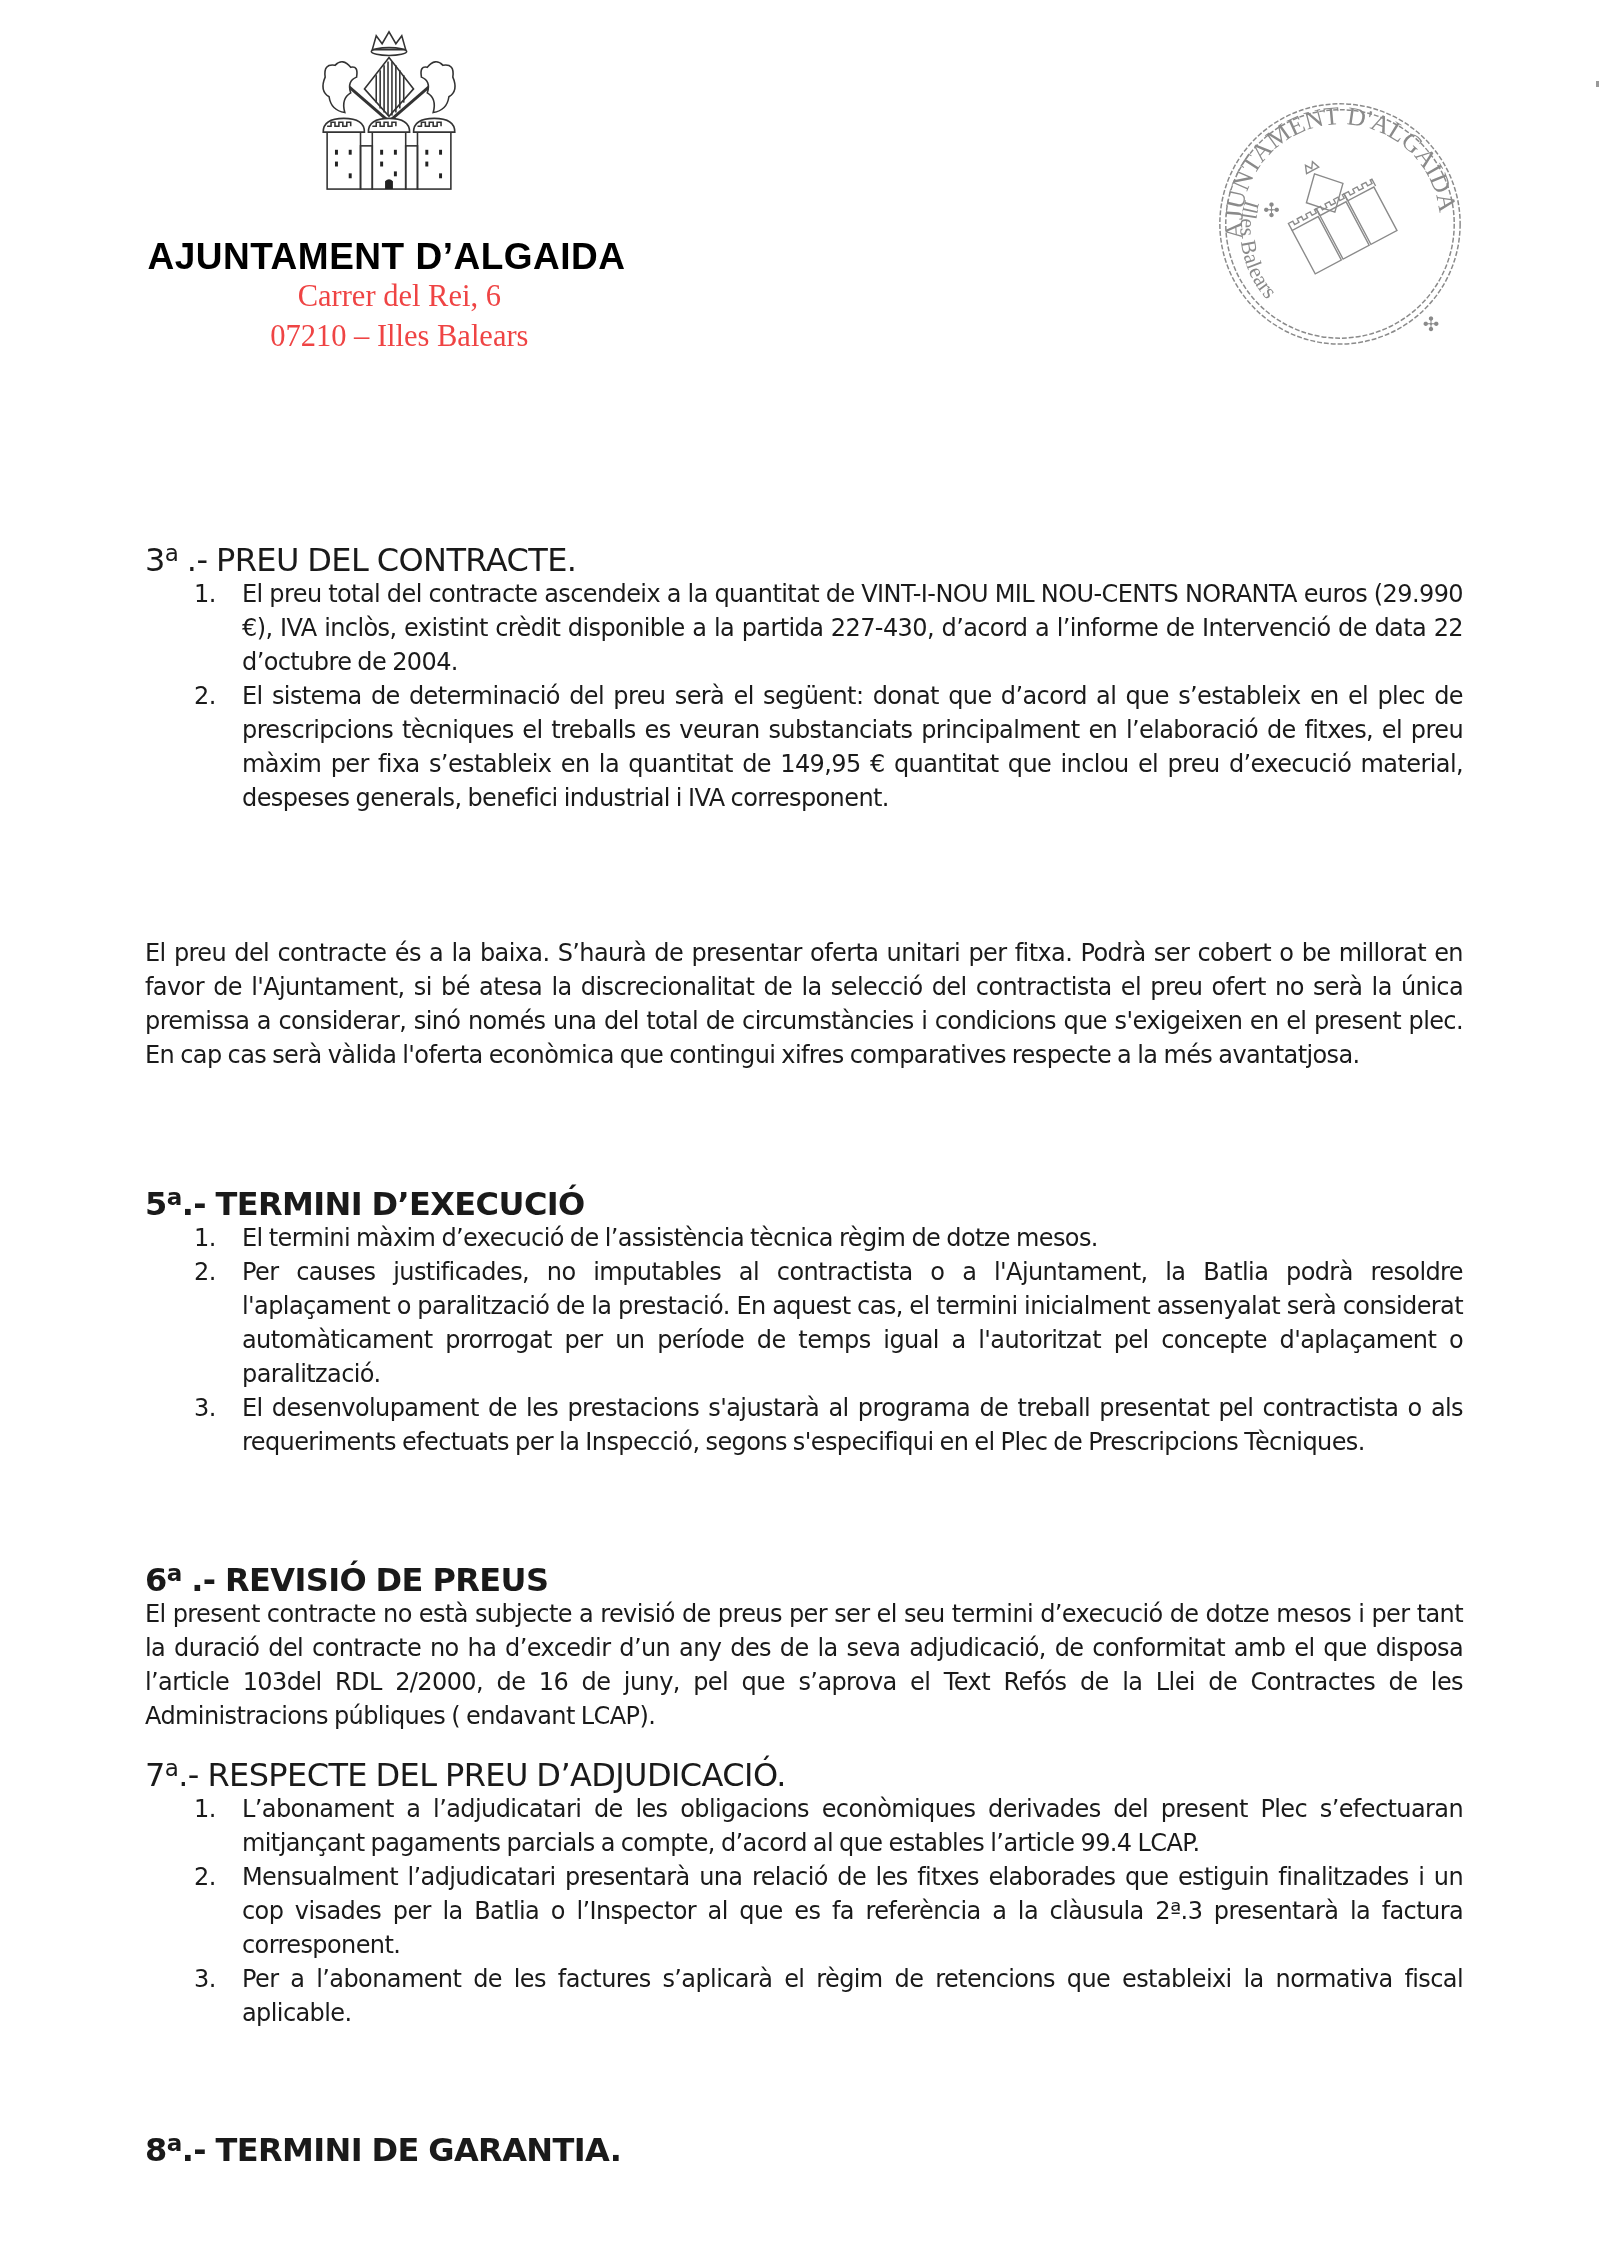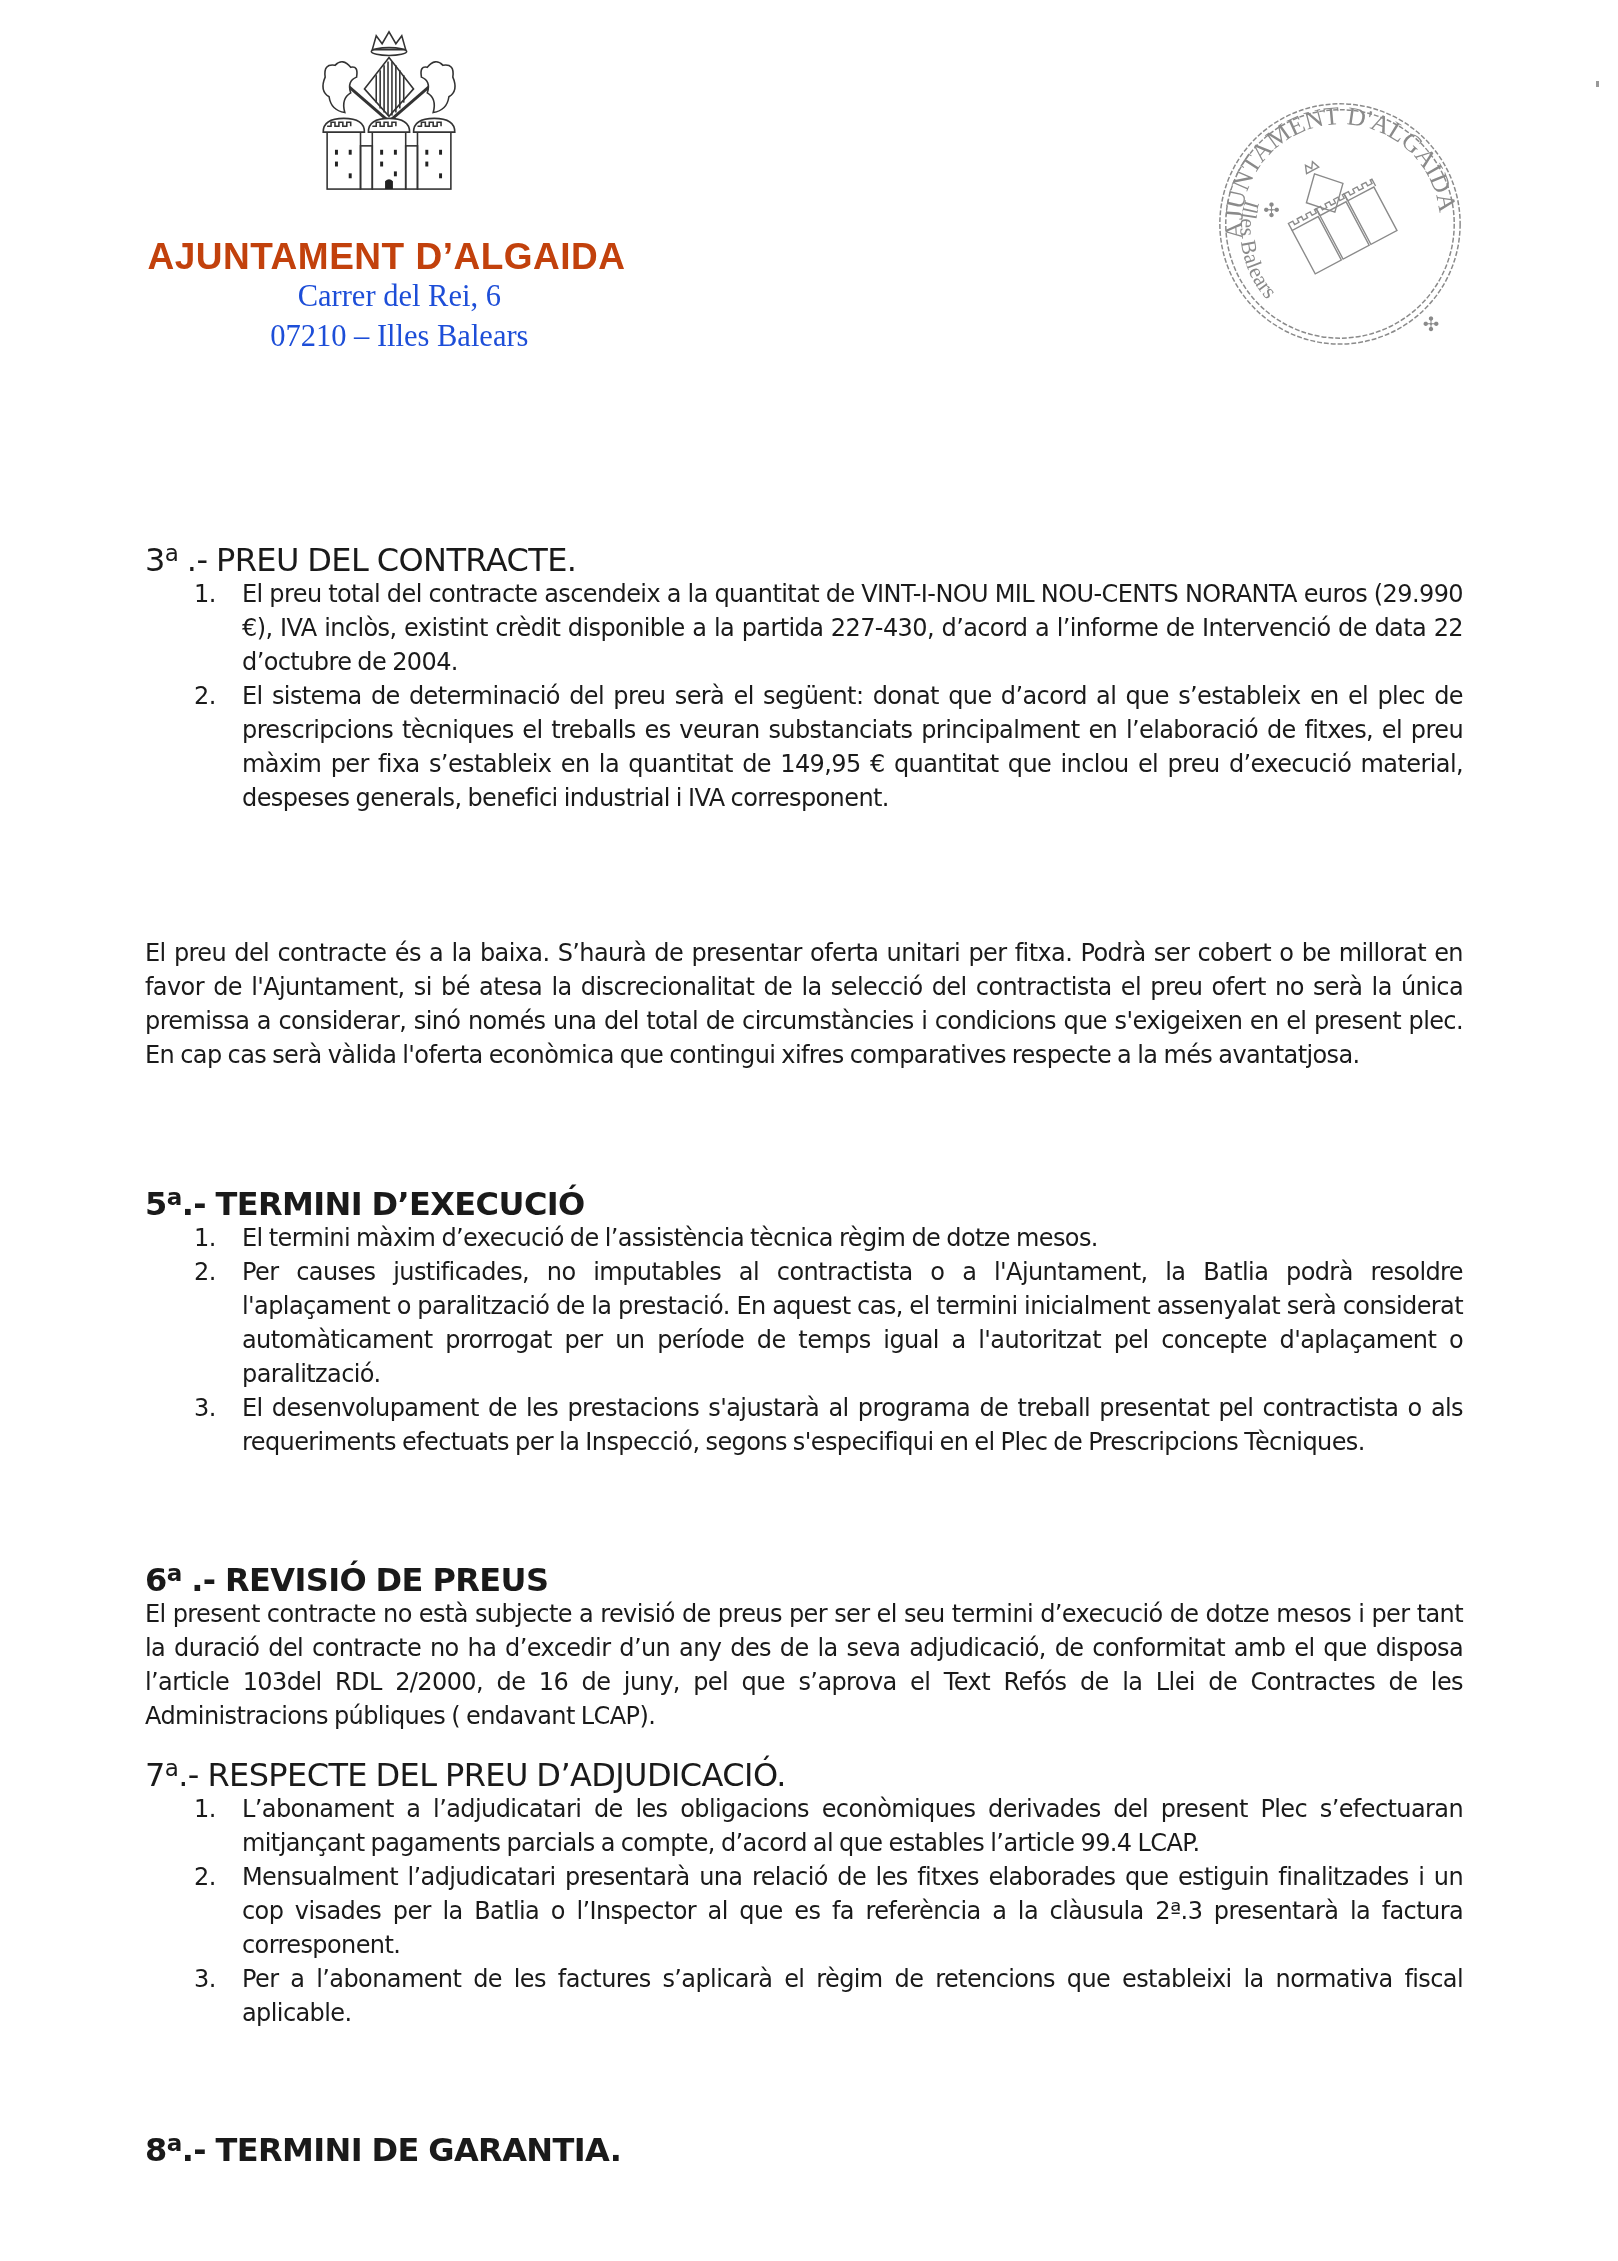--- a/index.html
+++ b/index.html
@@ -32,31 +32,31 @@
   .org-title {
     position: absolute;
     left: 138px;
     top: 236px;
     width: 497px;
     text-align: center;
     font-family: "Liberation Sans", sans-serif;
     font-weight: bold;
     font-size: 37px;
     letter-spacing: 0.5px;
-    color: #c2410c;
+    color: #000000;
     white-space: nowrap;
   }
   .org-addr {
     position: absolute;
     left: 138px;
     width: 497px;
     text-align: center;
     font-family: "Liberation Serif", serif;
     font-size: 30.5px;
-    color: #1d4ed8;
+    color: #ef4444;
     white-space: nowrap;
   }
   .org-addr.l1 { top: 279px; padding-left: 25.6px; box-sizing: border-box; }
   .org-addr.l2 { top: 319px; padding-left: 25.6px; box-sizing: border-box; }
 
   .stamp {
     position: absolute;
     left: 1204px;
     top: 91px;
     width: 271px;

